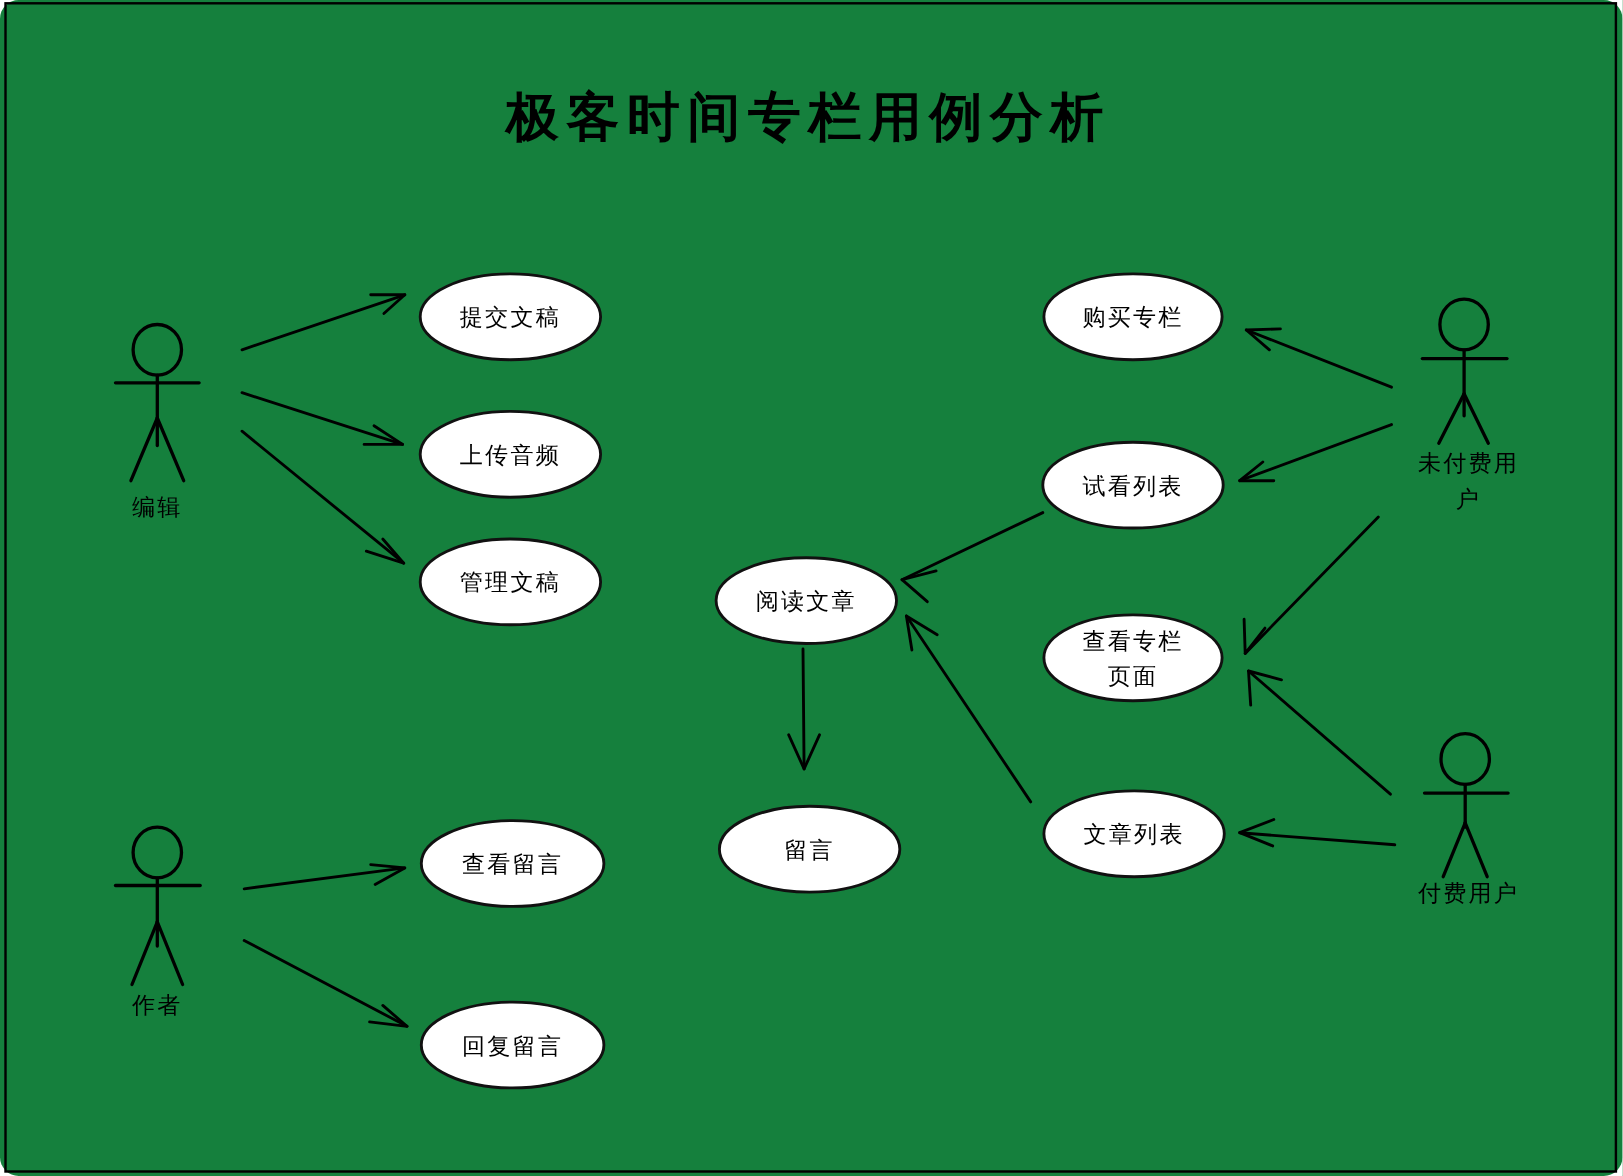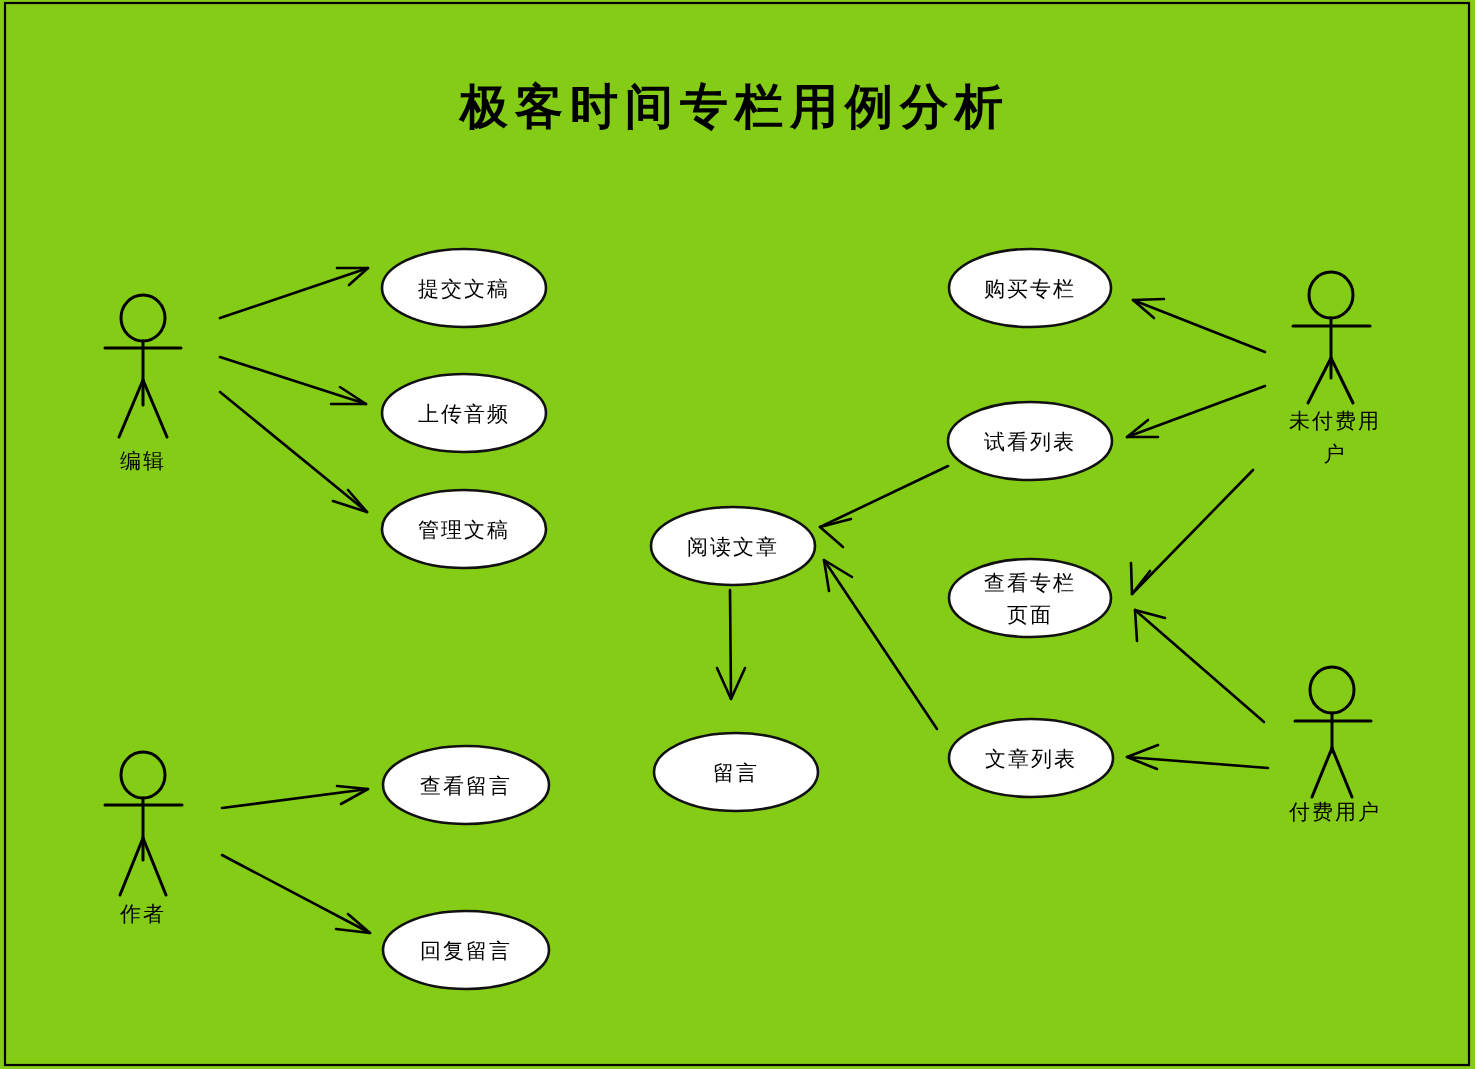--- a/index.html
+++ b/index.html
@@ -10,21 +10,22 @@
   body {
     width: 1475px;
     height: 1069px;
     font-family: "DejaVu Sans", sans-serif;
     overflow: hidden;
   }
   #canvas {
     position: relative;
     width: 1475px;
     height: 1069px;
-    background: #84cc16;
+    background: #15803d;
+    border-radius: 17px;
   }
   svg#diagram {
     position: absolute;
     left: 0;
     top: 0;
     width: 1475px;
     height: 1069px;
   }
   .frame {
     fill: none;

